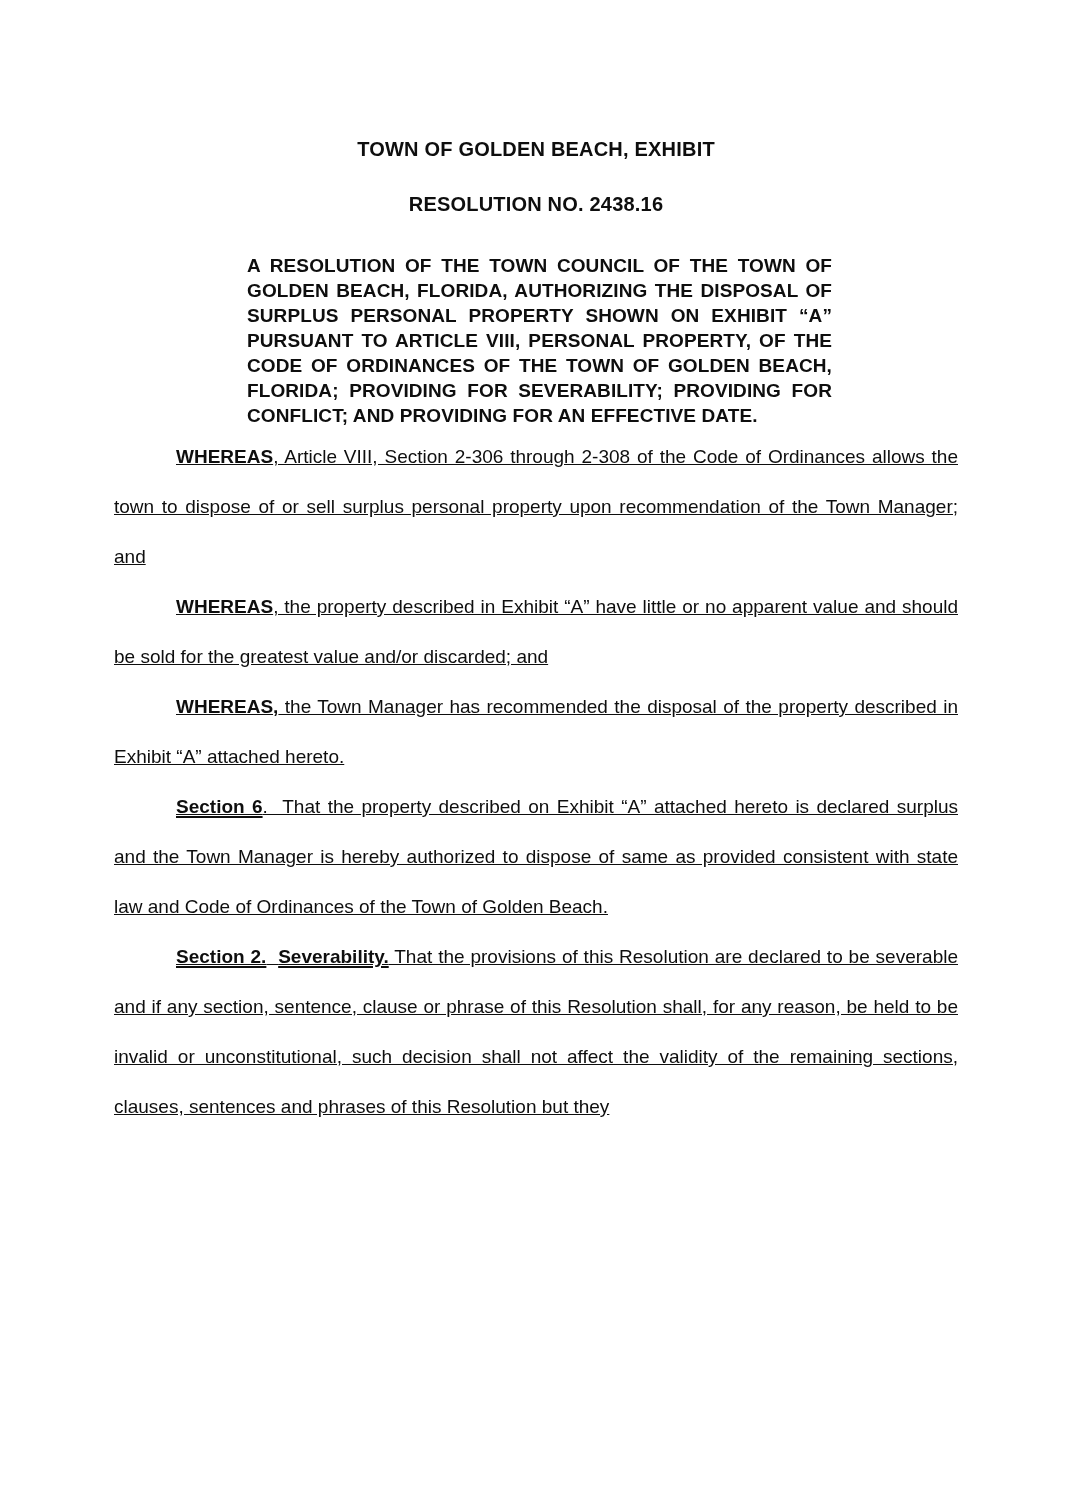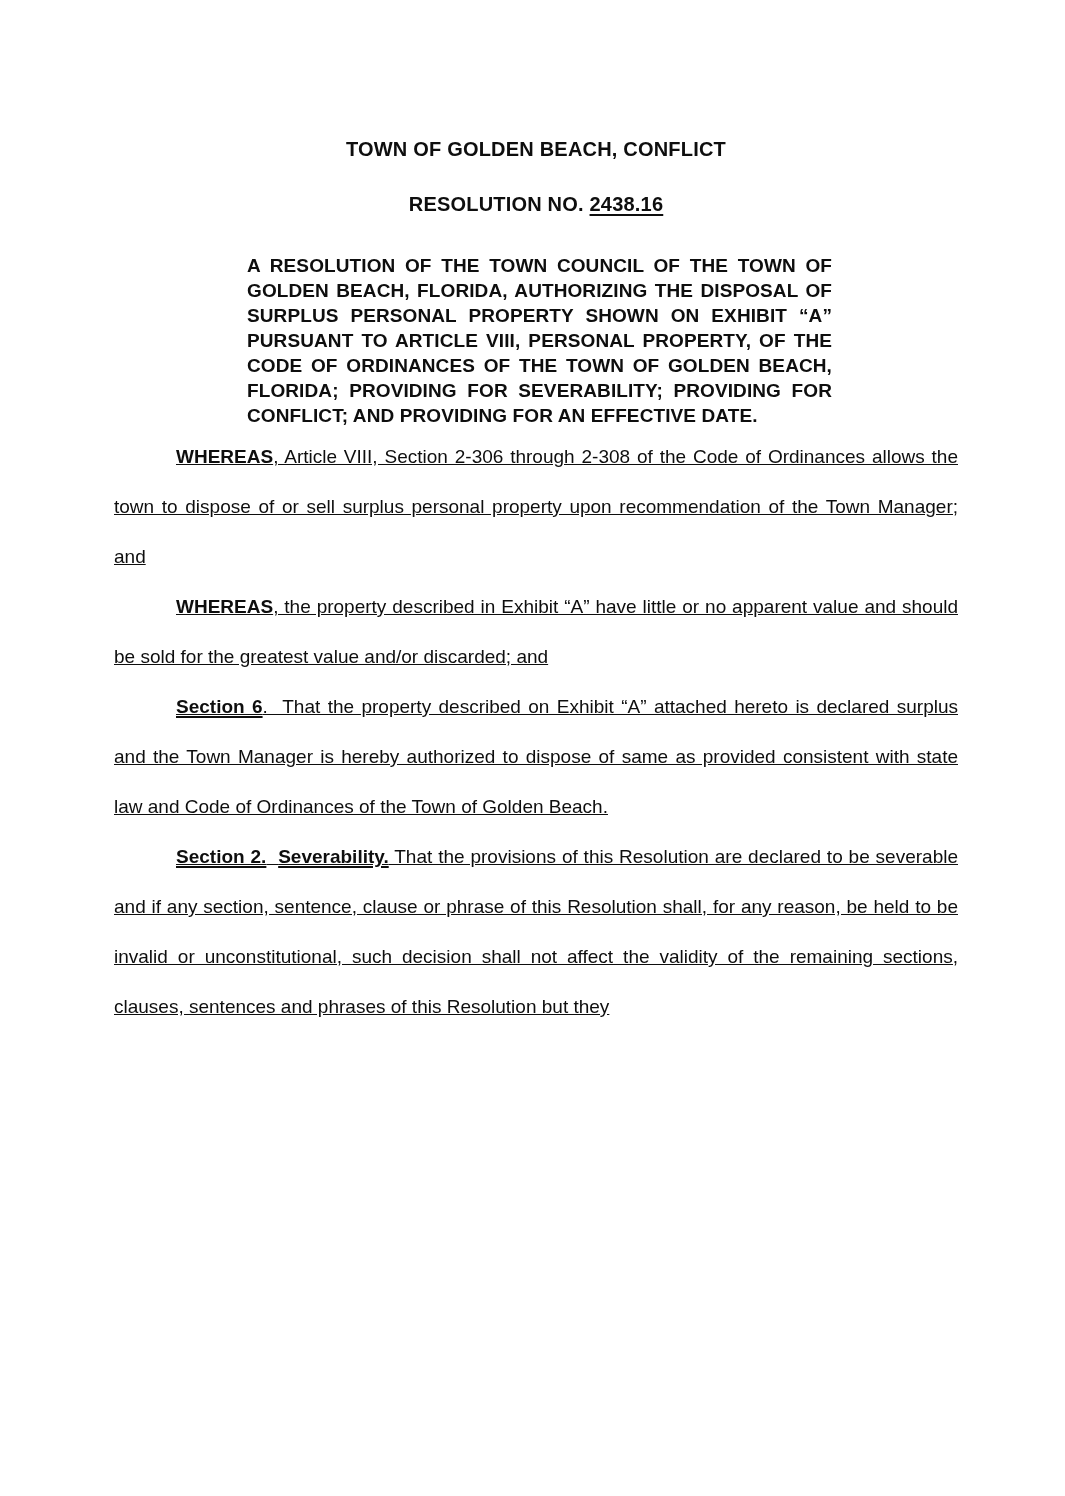--- a/index.html
+++ b/index.html
@@ -28,21 +28,20 @@
   }
   .res-line {
     margin-top: 32px;
     font-size: 20px;
     font-weight: bold;
     text-align: center;
     letter-spacing: 0.2px;
   }
   .res-line .num,
   .footer .num {
-    text-decoration: underline;
     text-decoration-thickness: 2px;
     text-underline-offset: 3px;
   }
   .caption {
     margin: 37px 126px 0 133px;
     font-size: 19px;
     font-weight: bold;
     line-height: 25px;
     text-align: justify;
     letter-spacing: 0.1px;
@@ -83,31 +82,32 @@
     right: 0;
     white-space: nowrap;
   }
 </style>
 </head>
 <body>
 
 <div class="page">
   <div class="content">
 
-    <h1 class="doc-title">TOWN OF GOLDEN BEACH, CONFLICT</h1>
+    <h1 class="doc-title">TOWN OF GOLDEN BEACH, EXHIBIT</h1>
 
     <div class="res-line">
       <span>RESOLUTION NO.</span>
       <span class="num">2438.16</span>
     </div>
 
     <div class="caption">A RESOLUTION OF THE TOWN COUNCIL OF THE TOWN OF GOLDEN BEACH, FLORIDA, AUTHORIZING THE DISPOSAL OF SURPLUS PERSONAL PROPERTY SHOWN ON EXHIBIT “A” PURSUANT TO ARTICLE VIII, PERSONAL PROPERTY, OF THE CODE OF ORDINANCES OF THE TOWN OF GOLDEN BEACH, FLORIDA; PROVIDING FOR SEVERABILITY; PROVIDING FOR CONFLICT; AND PROVIDING FOR AN EFFECTIVE DATE.</div>
 
     <div class="body-block">
         <p class="para"><span class="b">WHEREAS</span><span>, Article VIII, Section 2-306 through 2-308 of the Code of Ordinances allows the town to dispose of or sell surplus personal property upon recommendation of the Town Manager; and</span></p>
         <p class="para"><span class="b">WHEREAS</span><span>, the property described in Exhibit “A” have little or no apparent value and should be sold for the greatest value and/or discarded; and</span></p>
+        <p class="para"><span class="b">WHEREAS,</span><span> the Town Manager has recommended the disposal of the property described in Exhibit “A” attached hereto.</span></p>
         <p class="para"><span class="b u">Section 6</span><span>.&nbsp; That the property described on Exhibit “A” attached hereto is declared surplus and the Town Manager is hereby authorized to dispose of same as provided consistent with state law and Code of Ordinances of the Town of Golden Beach.</span></p>
         <p class="para"><span class="b u">Section 2.</span><span>&nbsp; </span><span class="b u">Severability.</span><span> That the provisions of this Resolution are declared to be severable and if any section, sentence, clause or phrase of this Resolution shall, for any reason, be held to be invalid or unconstitutional, such decision shall not affect the validity of the remaining sections, clauses, sentences and phrases of this Resolution but they</span></p>
       </div>
 
   </div>
 
 </div>
 
 </body></html>

